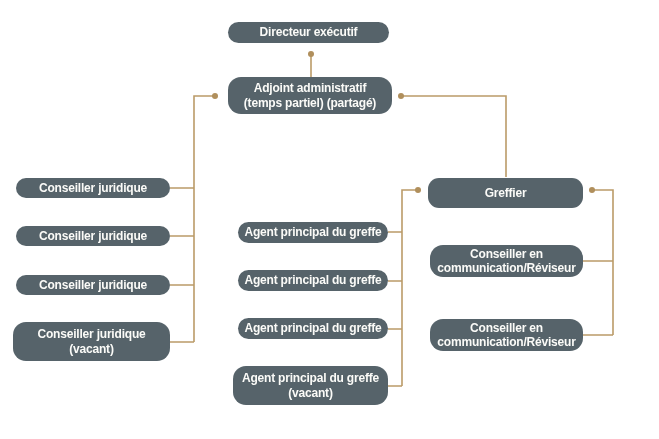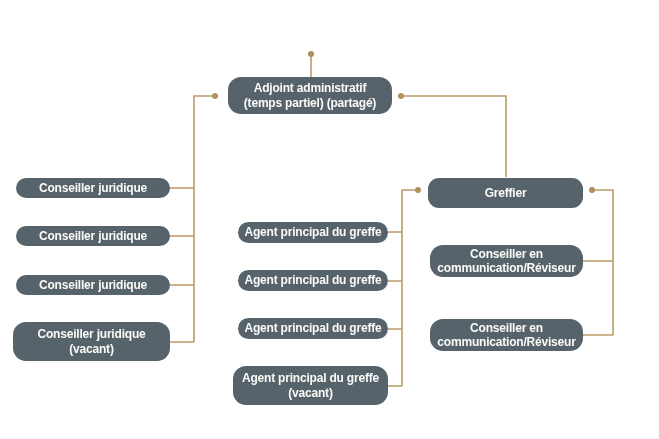--- a/index.html
+++ b/index.html
@@ -60,20 +60,23 @@
     <g>
       <path d="M418 190 H402 V386 M388 232 H402 M388 281 H402 M388 329 H402 M388 386 H402"></path>
       <circle cx="418" cy="190" r="3"></circle>
     </g>
     <g>
       <path d="M592 190 H613 V335 M583 261 H613 M583 335 H613"></path>
       <circle cx="592" cy="190" r="3"></circle>
     </g>
   </svg>
 
+  <div class="node one" style="left:228px;top:22px;width:161px;height:21px;">
+    <span class="lbl">Directeur exécutif</span>
+  </div>
 
   <div class="node two" style="left:228px;top:77px;width:164px;height:37px;">
     <span class="lbl">Adjoint administratif
 (temps partiel) (partagé)</span>
   </div>
 
   <div class="node one" style="left:16px;top:178px;width:154px;height:20px;">
     <span class="lbl">Conseiller juridique</span>
   </div>
 

